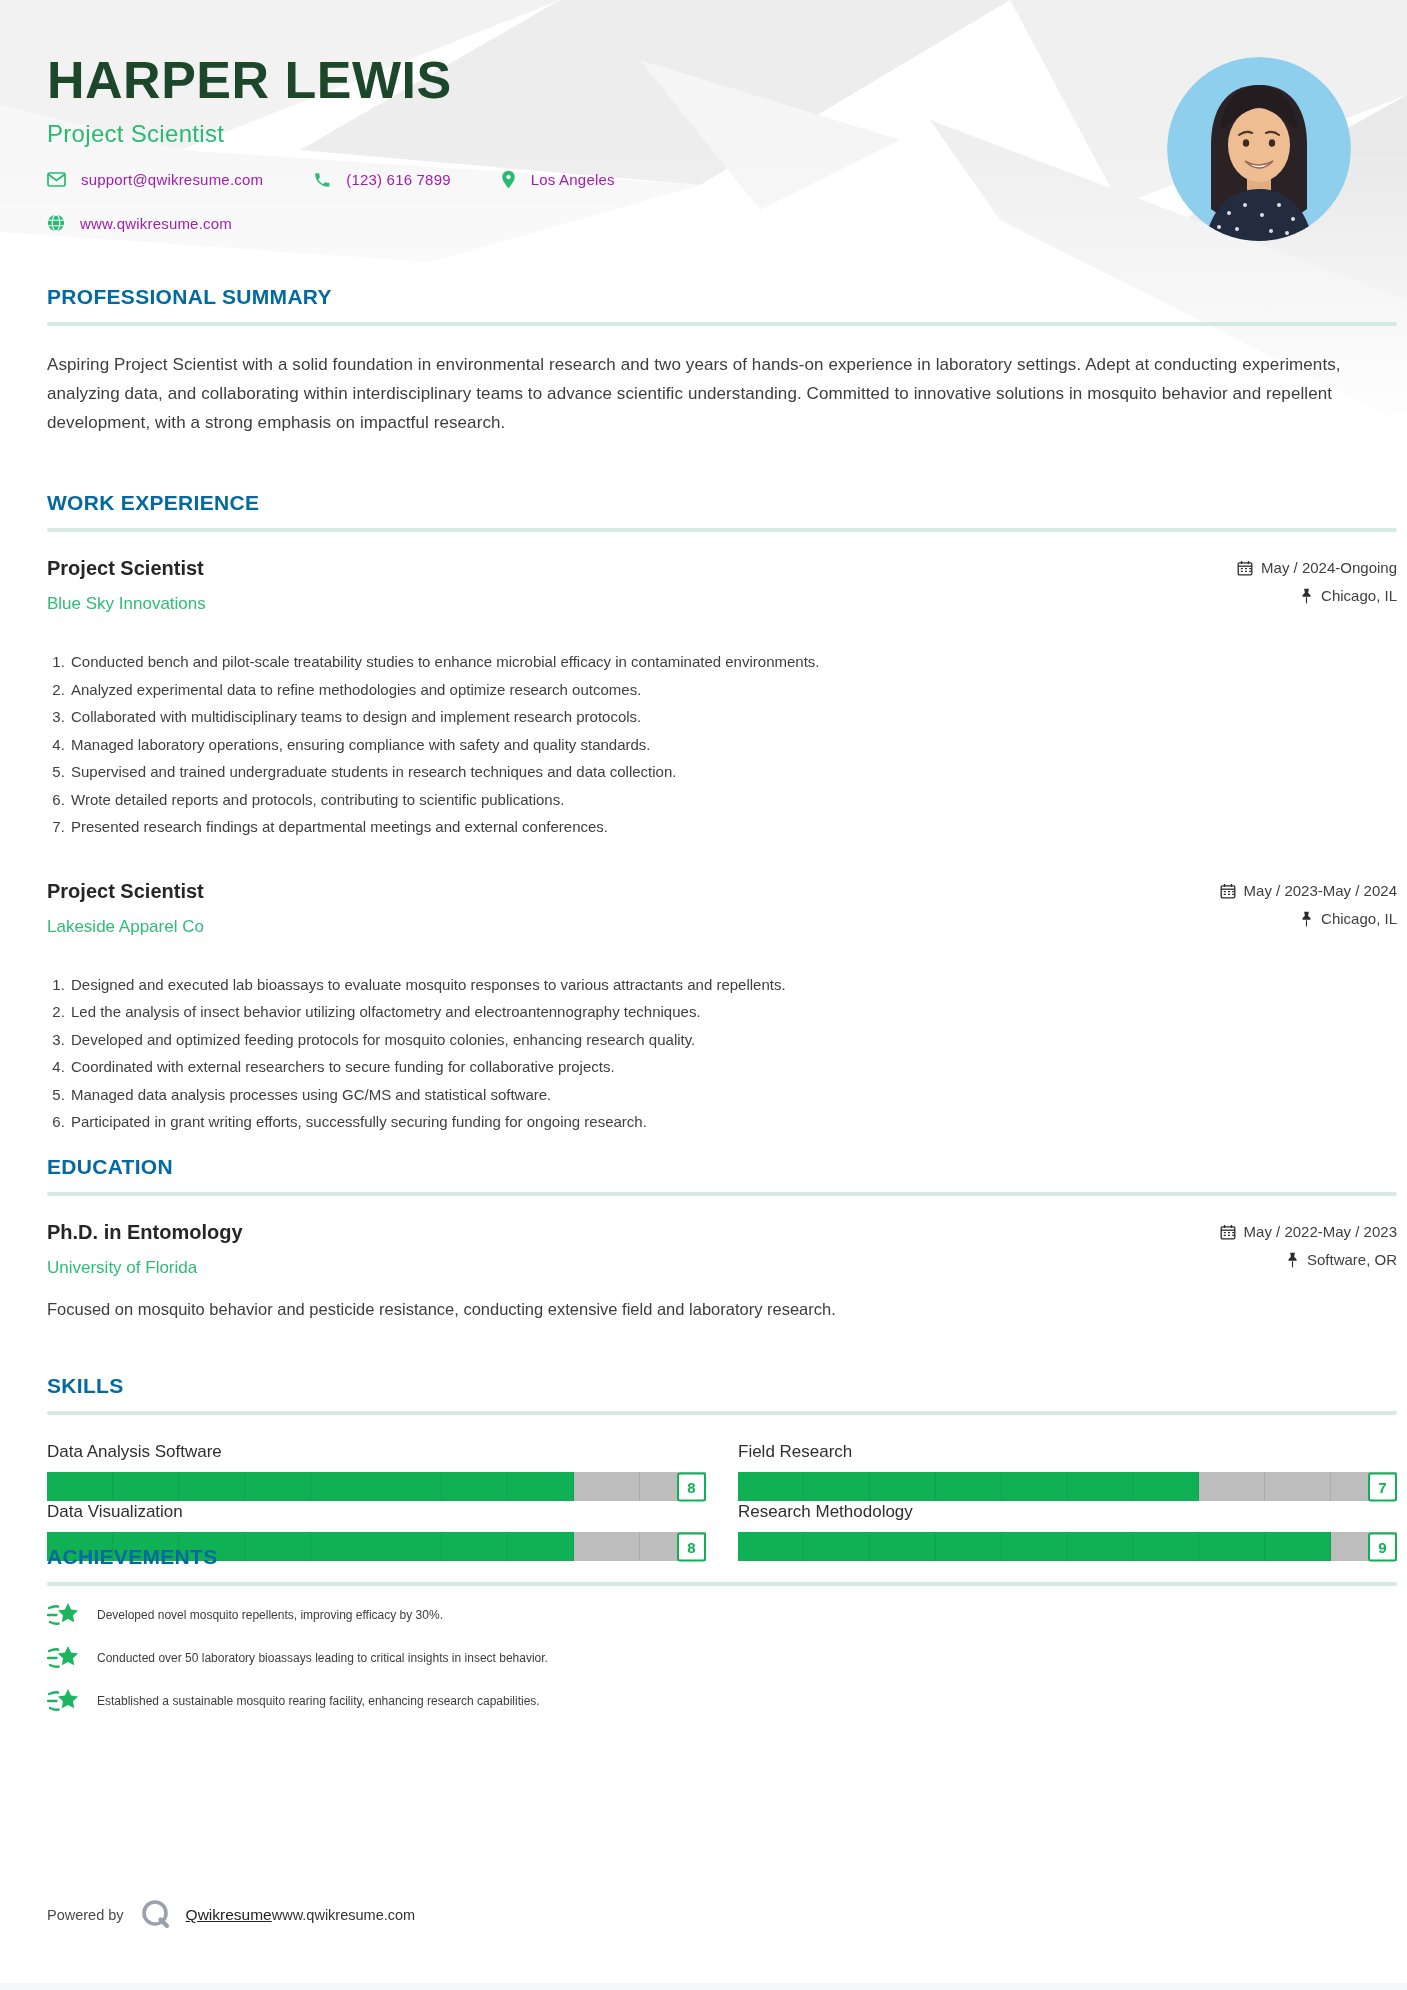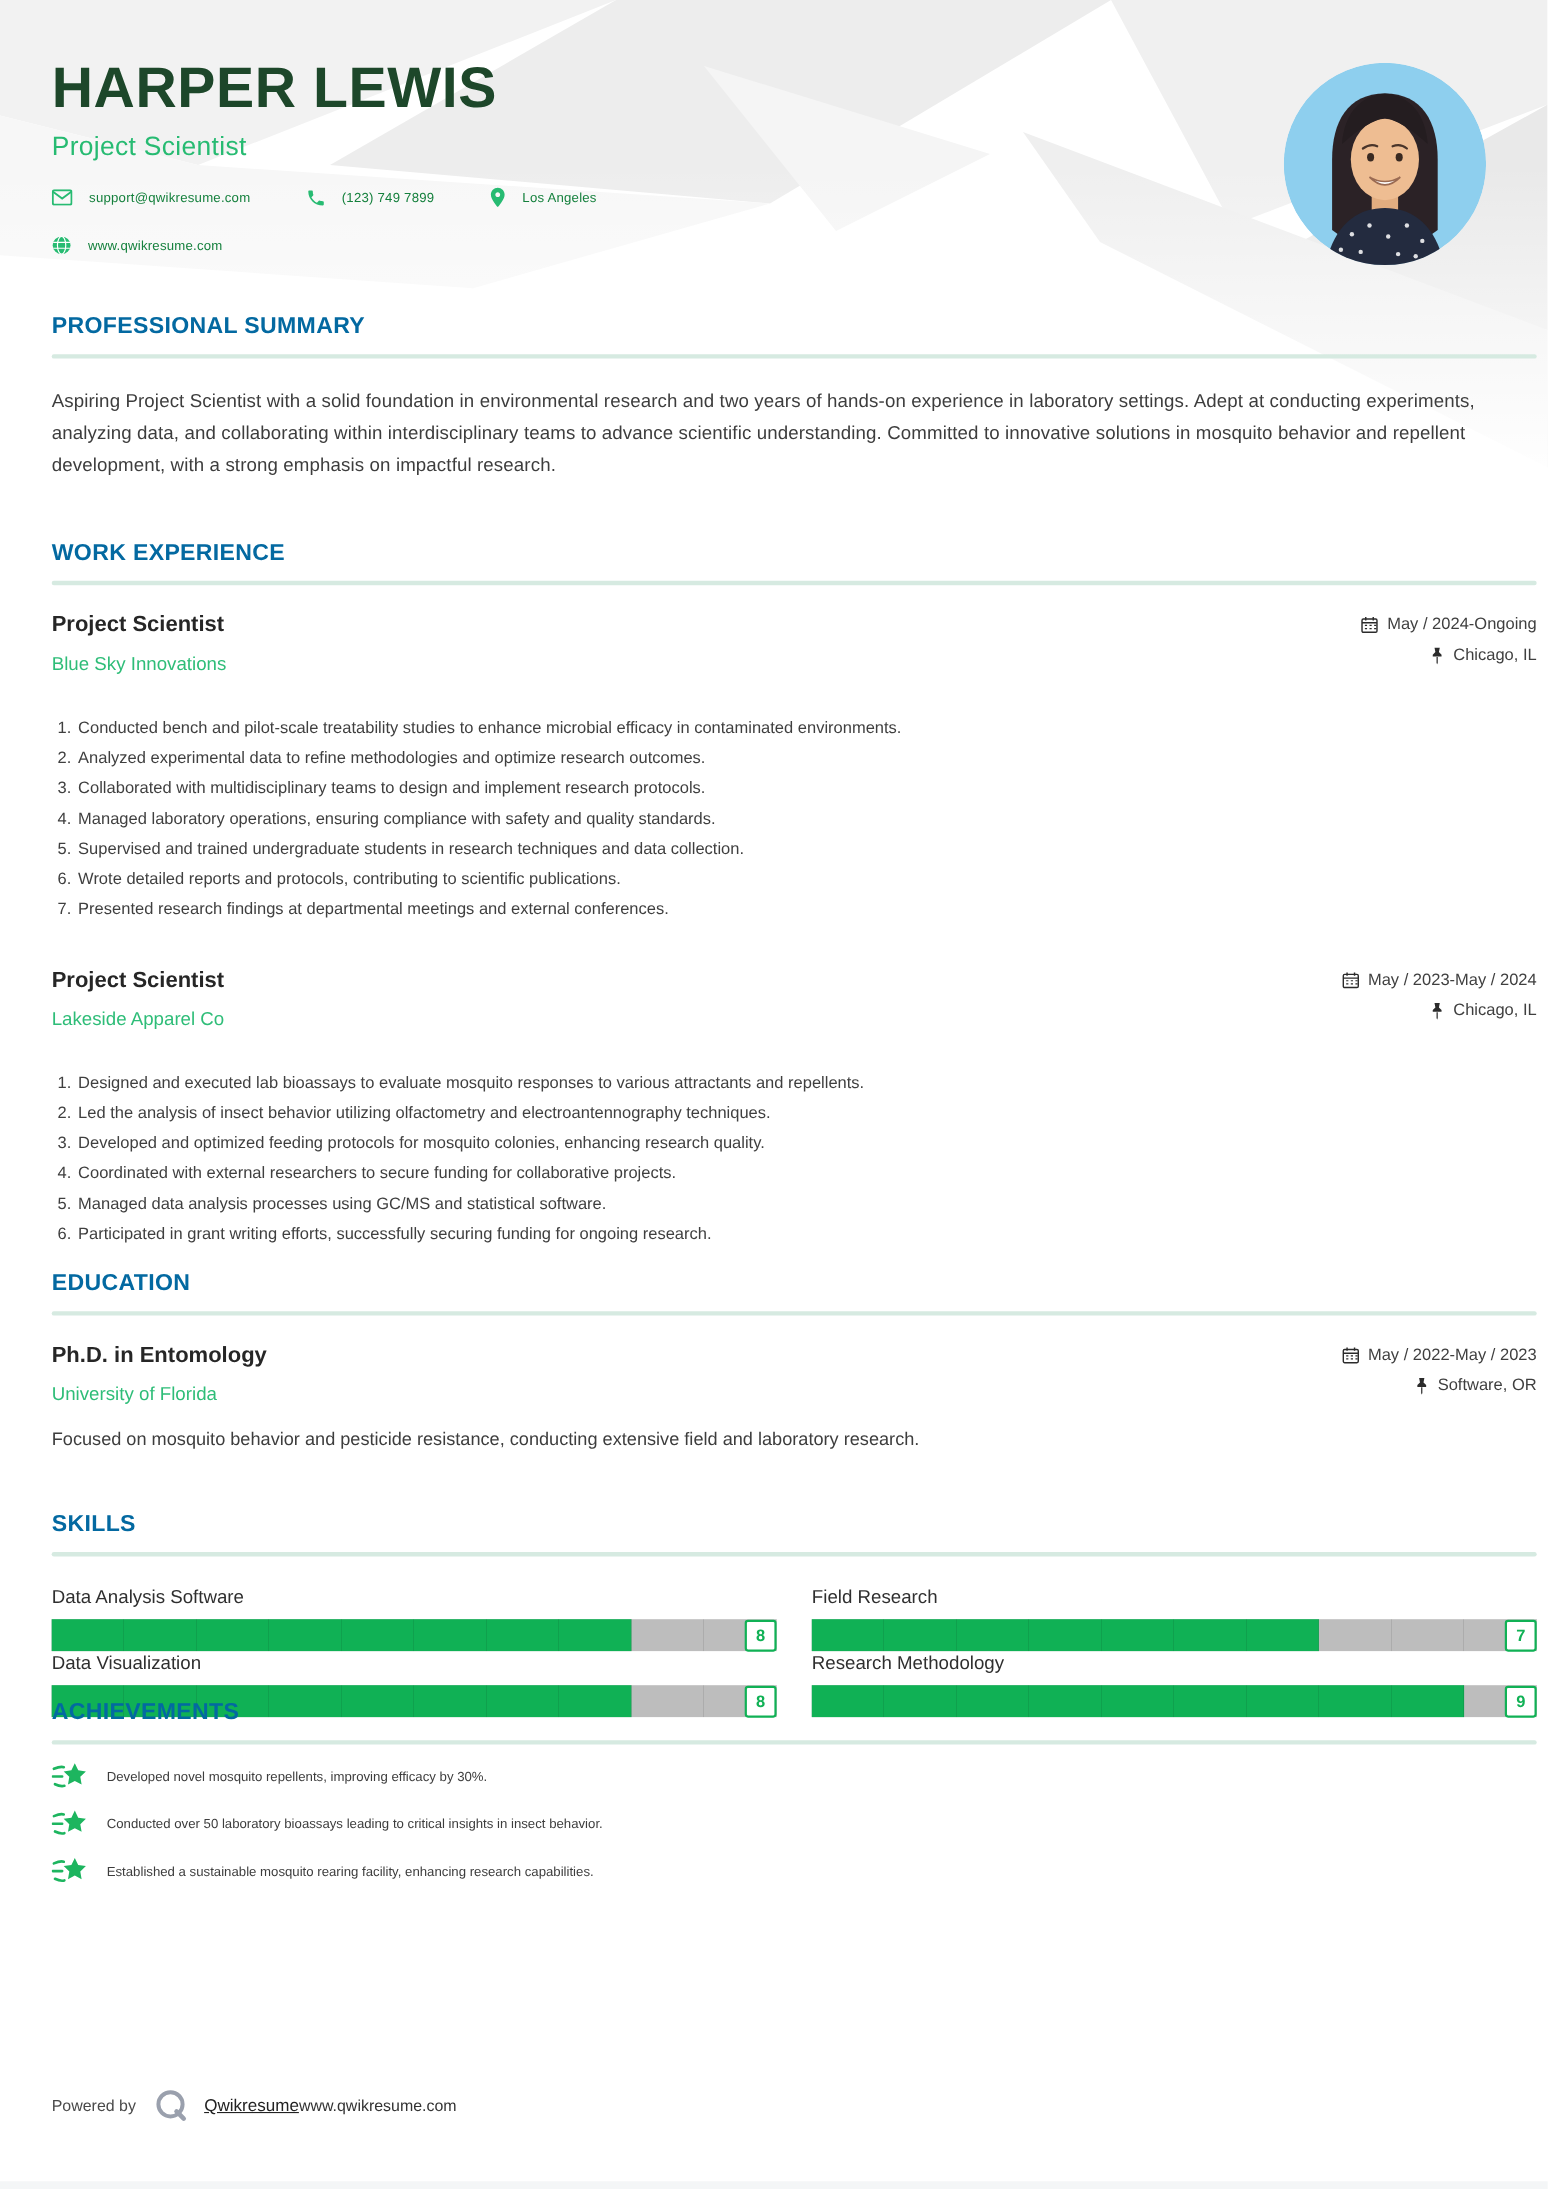--- a/index.html
+++ b/index.html
@@ -6,21 +6,21 @@
   .page{
     position:relative;width:1407px;height:1990px;background:#ffffff;
     font-family:"Liberation Sans",sans-serif;overflow:hidden;color:#3d3d3d;padding-left:37px;
   }
   .header-bg{position:absolute;top:0;left:0;width:1407px;height:440px;}
   .name{position:absolute;left:47px;top:54px;margin:0;font-size:52px;line-height:52px;
     font-weight:800;letter-spacing:.5px;color:#1d472a;}
   .subtitle{position:absolute;left:47px;top:120px;font-size:24px;font-weight:500;
     color:#27bb72;letter-spacing:.3px;}
   .contact-row{position:absolute;left:47px;display:flex;align-items:center;column-gap:50px;
-    font-size:12px;color:#15803d;letter-spacing:.2px;}
+    font-size:15px;color:#a21caf;letter-spacing:.2px;}
   .row1{top:170px;} .row2{top:214px;}
   .contact{display:flex;align-items:center;gap:15px;}
   .contact svg{flex:0 0 auto;display:block;}
   .avatar{position:absolute;left:1167px;top:57px;width:184px;height:184px;border-radius:50%;
     overflow:hidden;}
   .avatar svg{display:block;}
 
   .sec{position:absolute;left:47px;right:47px;}
   .sec h2{margin:0;font-size:21px;line-height:25px;font-weight:700;color:#0369a1;letter-spacing:.3px;}
   .rule{height:4px;background:#d6eae1;border-radius:2px;margin-top:13px;}
@@ -100,21 +100,21 @@
       <svg width="19" height="15" viewBox="0 0 19 15">
         <rect x="1" y="1" width="17" height="13" rx="1.5" fill="none" stroke="#27bb72" stroke-width="1.7"></rect>
         <path d="M1.5 2.5 L9.5 8.5 L17.5 2.5" fill="none" stroke="#27bb72" stroke-width="1.7" stroke-linecap="round"></path>
       </svg>
       <span>support@qwikresume.com</span>
     </span>
     <span class="contact">
       <svg width="18" height="18" viewBox="0 0 24 24">
         <path fill="#27bb72" d="M6.6 10.8c1.5 3 3.9 5.4 6.9 6.9l2.3-2.3c.3-.3.7-.4 1.1-.2 1.2.4 2.6.6 3.9.6.6 0 1 .4 1 1V20c0 .6-.4 1-1 1C10.6 21 3 13.4 3 4c0-.6.4-1 1-1h3.5c.6 0 1 .4 1 1 0 1.4.2 2.7.6 3.9.1.4 0 .8-.2 1.1l-2.3 2.3z"></path>
       </svg>
-      <span>(123) 749 7899</span>
+      <span>(123) 616 7899</span>
     </span>
     <span class="contact">
       <svg width="15" height="19" viewBox="0 0 24 30">
         <path fill="#27bb72" d="M12 1C6.5 1 2 5.5 2 11c0 7.3 10 18 10 18s10-10.7 10-18C22 5.5 17.5 1 12 1zm0 13.5c-1.9 0-3.5-1.6-3.5-3.5S10.1 7.5 12 7.5s3.5 1.6 3.5 3.5-1.6 3.5-3.5 3.5z"></path>
       </svg>
       <span>Los Angeles</span>
     </span>
   </div>
 
   <div class="contact-row row2">

